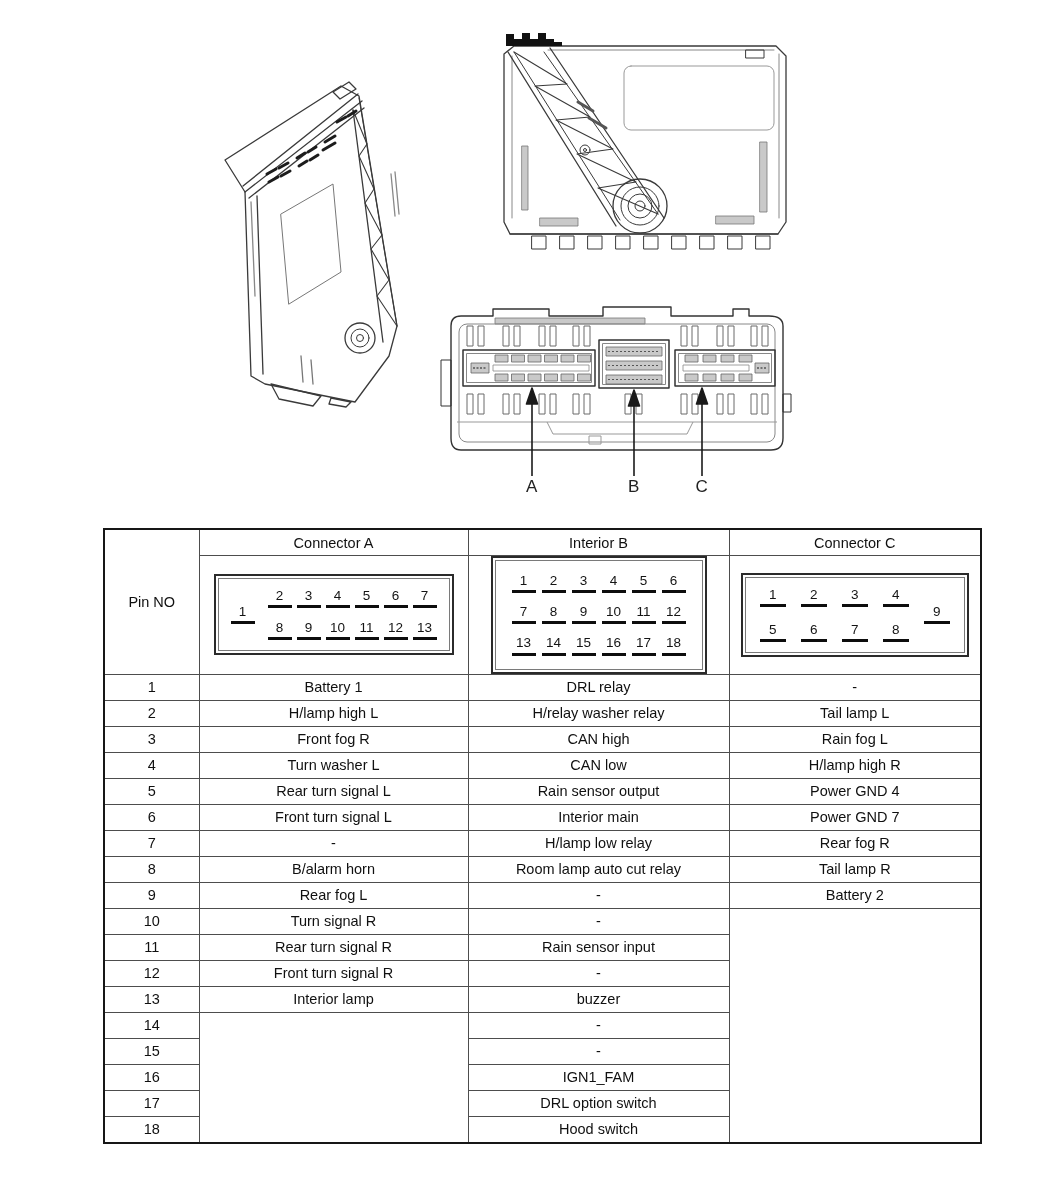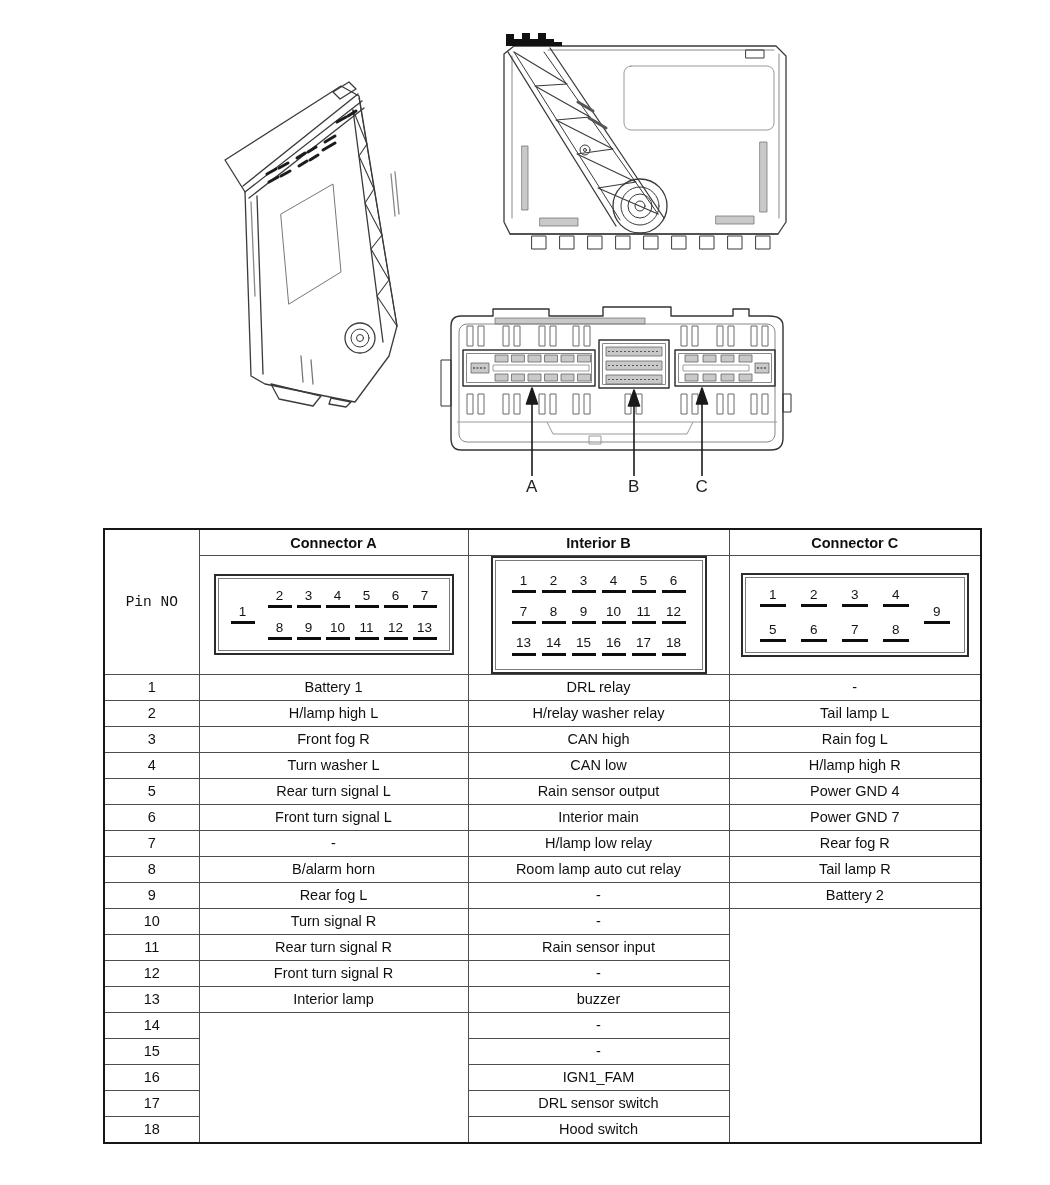--- a/index.html
+++ b/index.html
@@ -19,22 +19,22 @@
   table.pin-table {
     position:absolute; left:103px; top:528px; width:877px;
     border-collapse:collapse; table-layout:fixed;
     border:2px solid #161616; background:#fff;
   }
   table.pin-table td {
     border:1px solid #4d4d4d; text-align:center; vertical-align:middle;
     font-size:14.5px; color:#101010; padding:0 2px; height:25px;
     overflow:hidden; white-space:nowrap;
   }
-  td.c-head { font-size:15px; height:26px;font-weight:bold; }
-  td.c-pinno { font-size:15px;font-family:Liberation Mono, monospace; }
+  td.c-head { font-size:15px; height:26px; }
+  td.c-pinno { font-size:15px; }
   td.c-diagram { height:144px; }
 
   
   .pinbox { display:inline-block; border:2px solid #2b2b2b; background:#fff; padding:2px; }
   .pinbox-inner {
     border:1px solid #7a7a7a; display:flex; align-items:center;
     justify-content:center; padding:10px 12px; background:#fff;
   }
   .pin-grid { display:flex; flex-direction:column; gap:13px; }
   .pin-row  { display:flex; gap:5px; justify-content:center; }
@@ -427,21 +427,21 @@
       <tr>
           <td>15</td>
           <td>-</td>
         </tr>
       <tr>
           <td>16</td>
           <td>IGN1_FAM</td>
         </tr>
       <tr>
           <td>17</td>
-          <td>DRL sensor switch</td>
+          <td>DRL option switch</td>
         </tr>
       <tr>
           <td>18</td>
           <td>Hood switch</td>
         </tr>
     </tbody>
   </table>
 
 </div>
 

